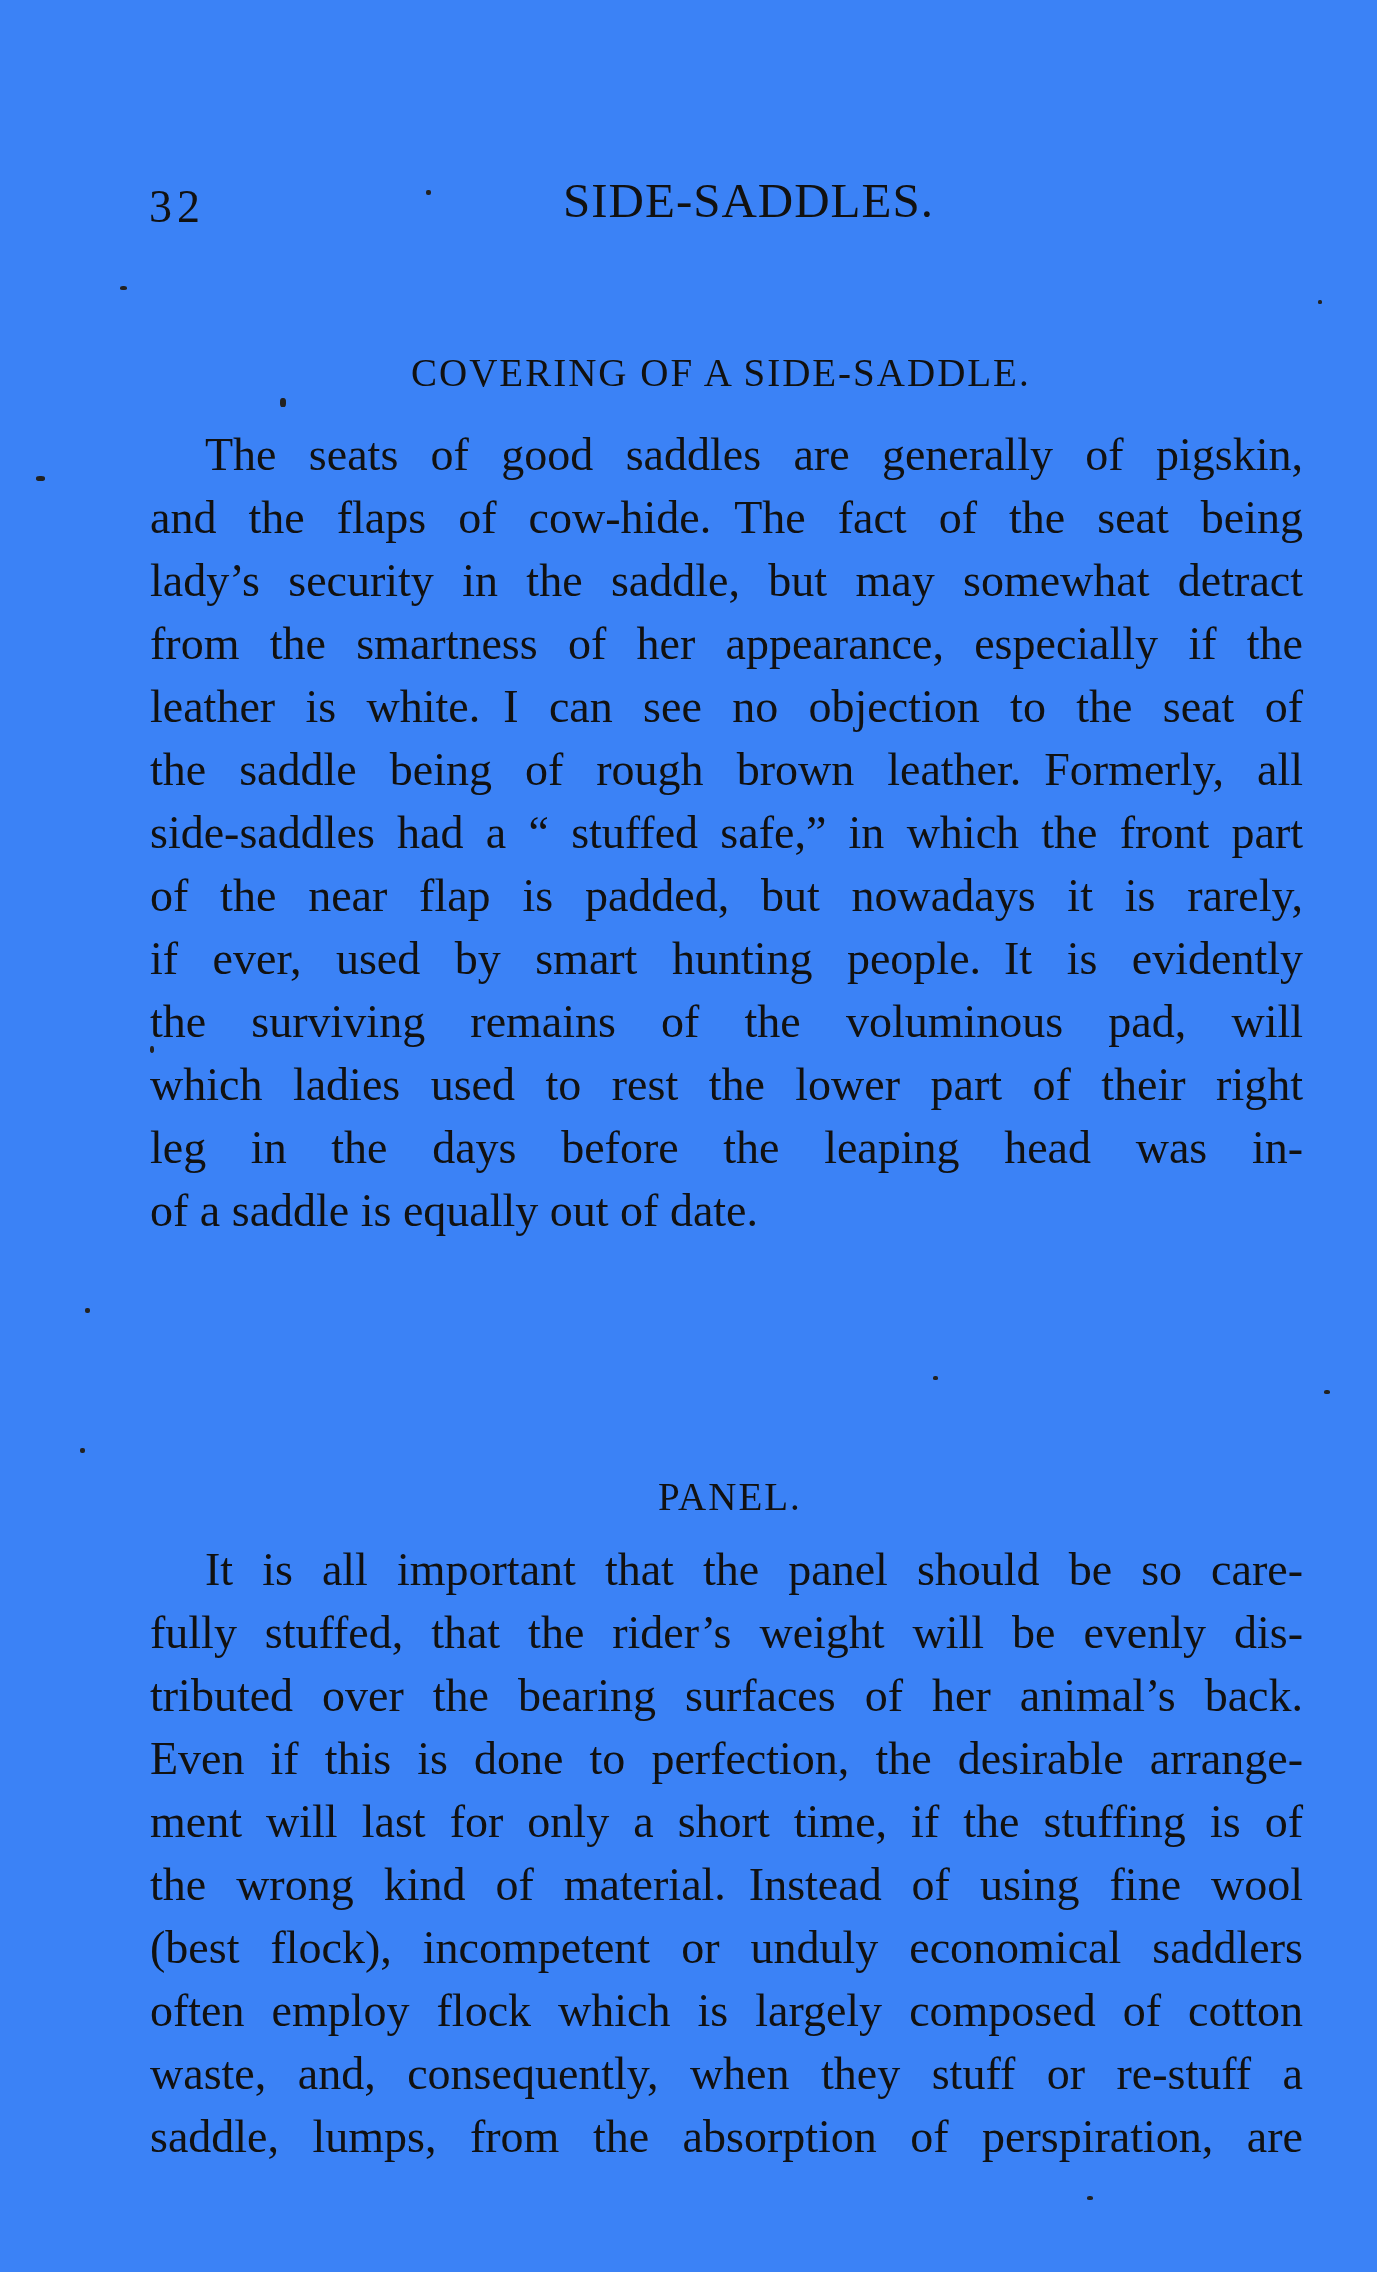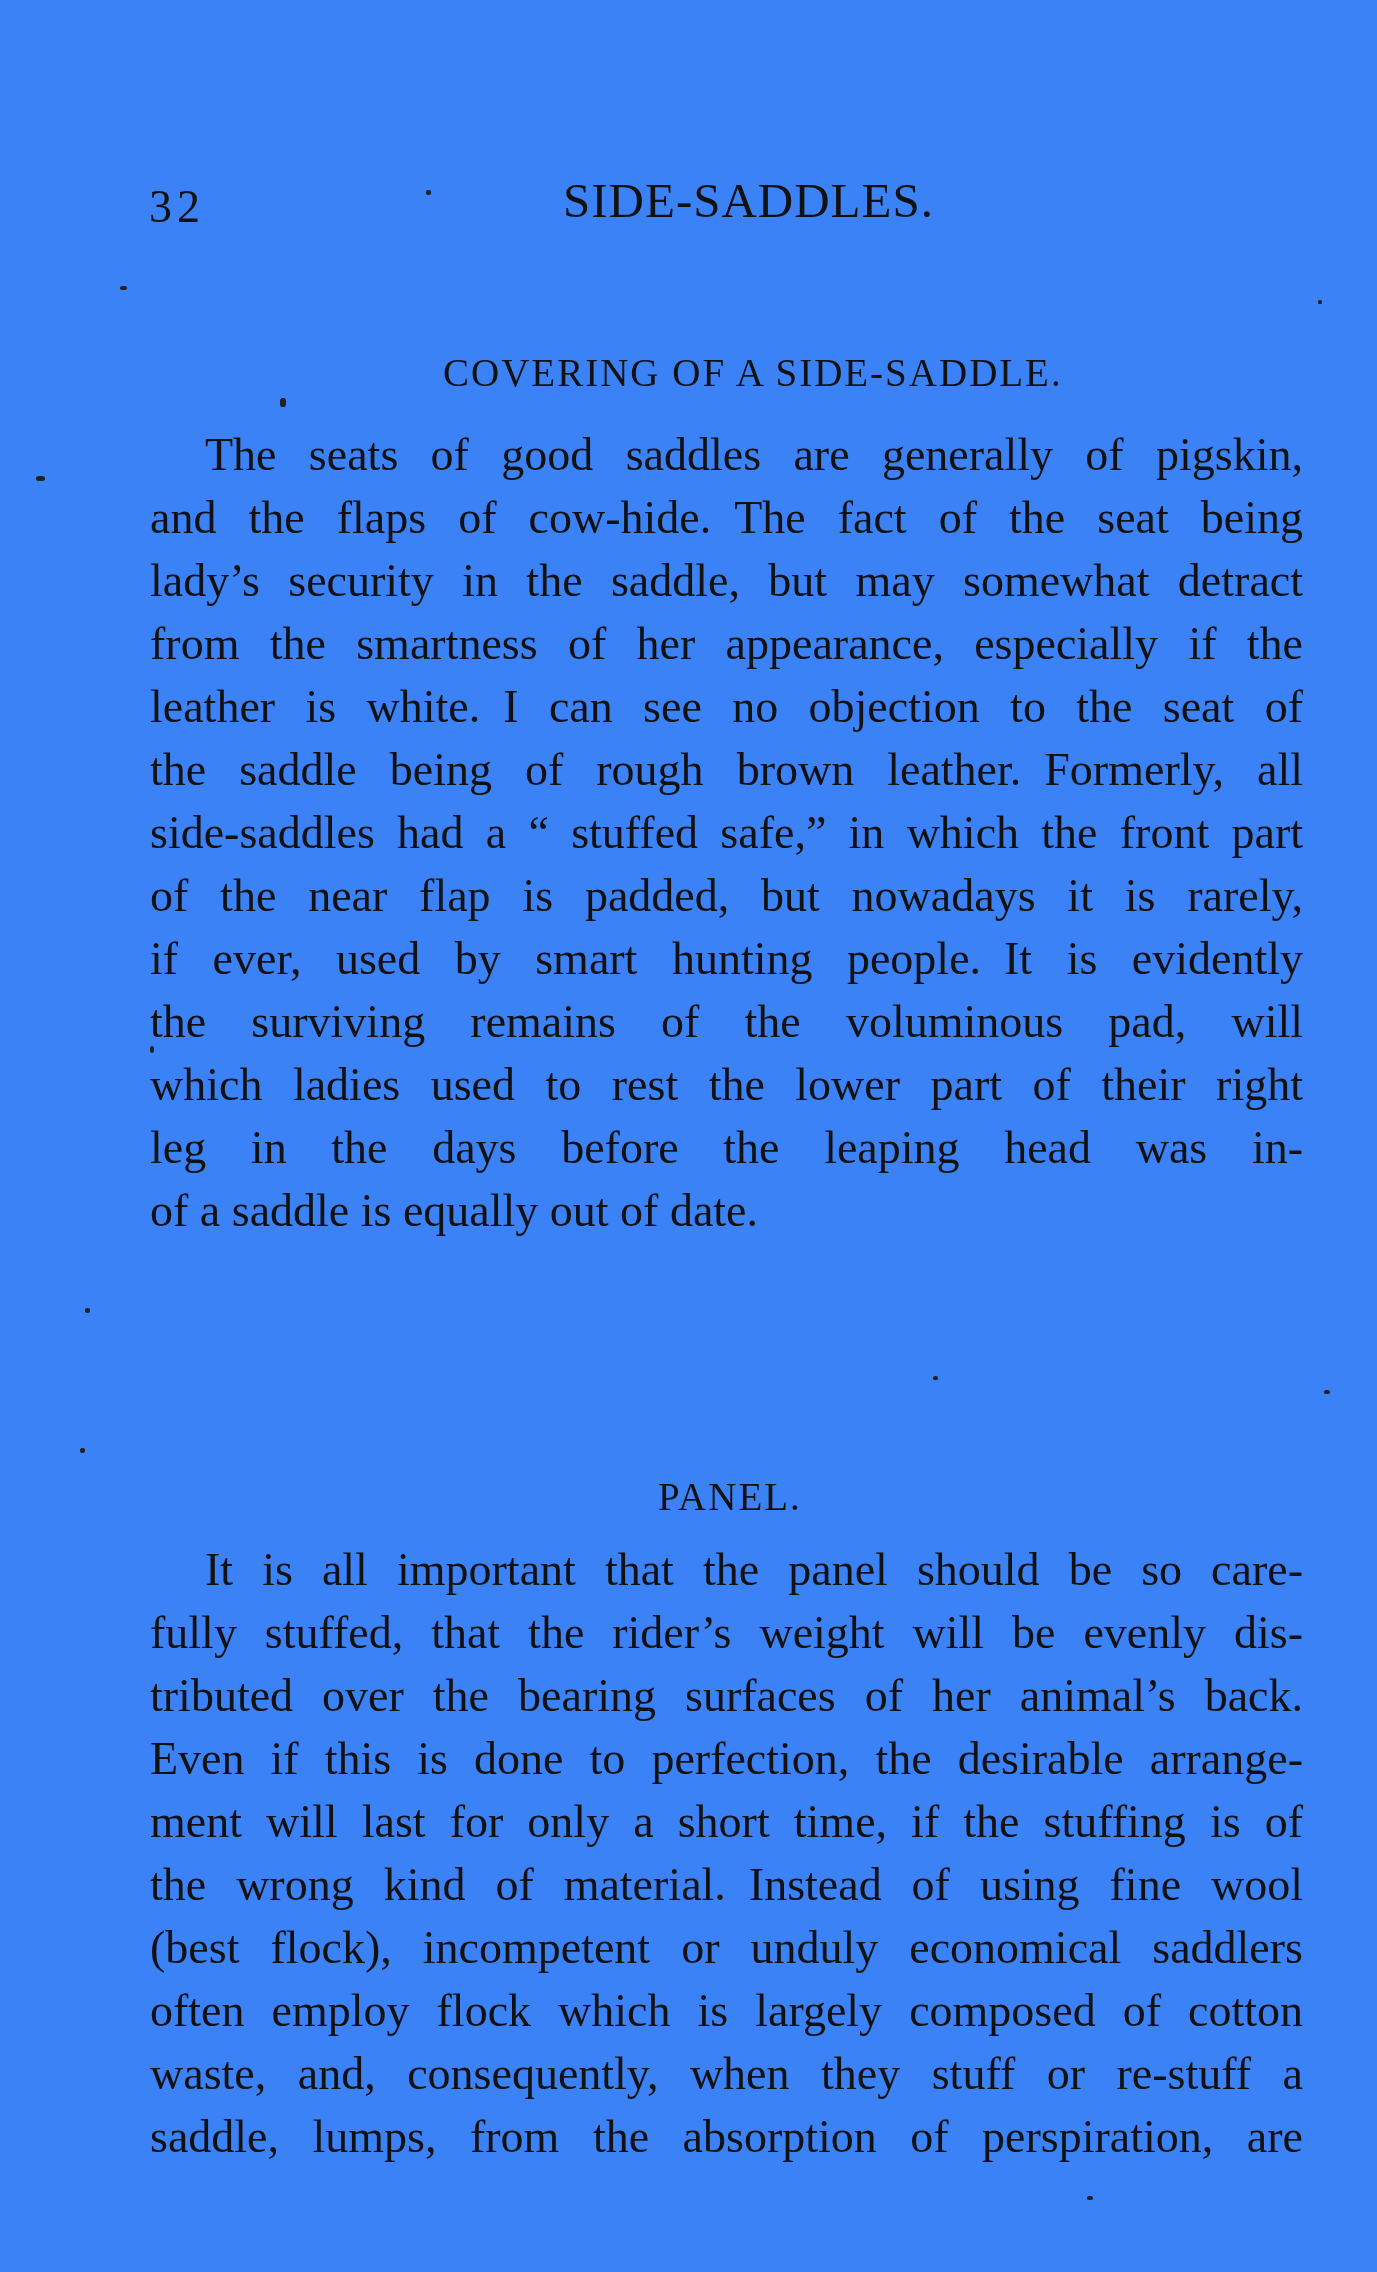--- a/index.html
+++ b/index.html
@@ -17,21 +17,21 @@
   }
   .runtitle{
     position:absolute;left:551px;top:176px;
     font-size:49px;line-height:1;letter-spacing:1px;margin-left:12px;
   }
   .heading{
     position:absolute;
     font-size:39px;line-height:1;letter-spacing:2px;
     white-space:nowrap;
   }
-  .h1{left:443px;top:353px;}
+  .h1{left:411px;top:353px;}
   .h2{left:658px;top:1450px;margin-top:27px;}
   .para{
     position:absolute;left:150px;width:1153px;
     font-size:46px;
   }
   .para1{top:423px;}
   .para2{top:1516px;margin-top:22px;}
   .tline{
     height:63px;line-height:63px;
     text-align:justify;

